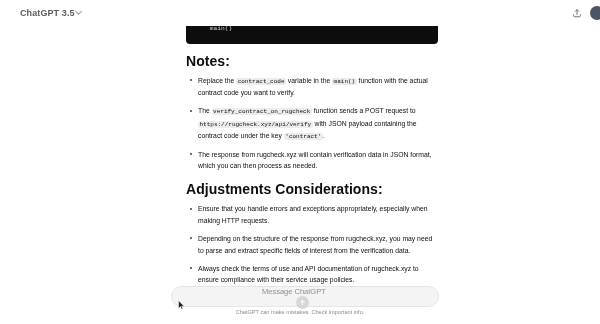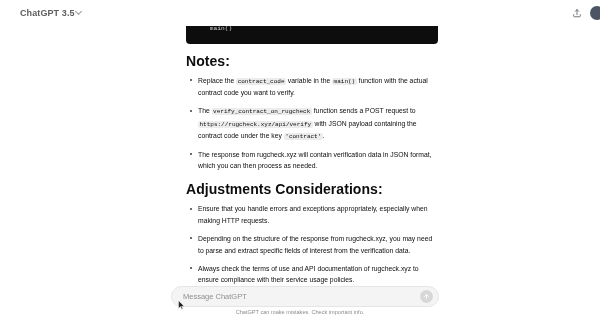--- a/index.html
+++ b/index.html
@@ -175,20 +175,21 @@
     left: 171px;
     top: 2px;
     width: 268px;
     height: 21px;
     background: #f4f4f4;
     border: 1px solid #e5e5e5;
     border-radius: 11px;
     display: flex;
     align-items: center;
     box-sizing: border-box;
+    flex-direction: column;
   }
   .composer-input {
     border: none;
     outline: none;
     background: transparent;
     font-family: "Liberation Sans", sans-serif;
     font-size: 7.5px;
     color: #0d0d0d;
     padding: 0 0 0 11px;
     flex: 1;

